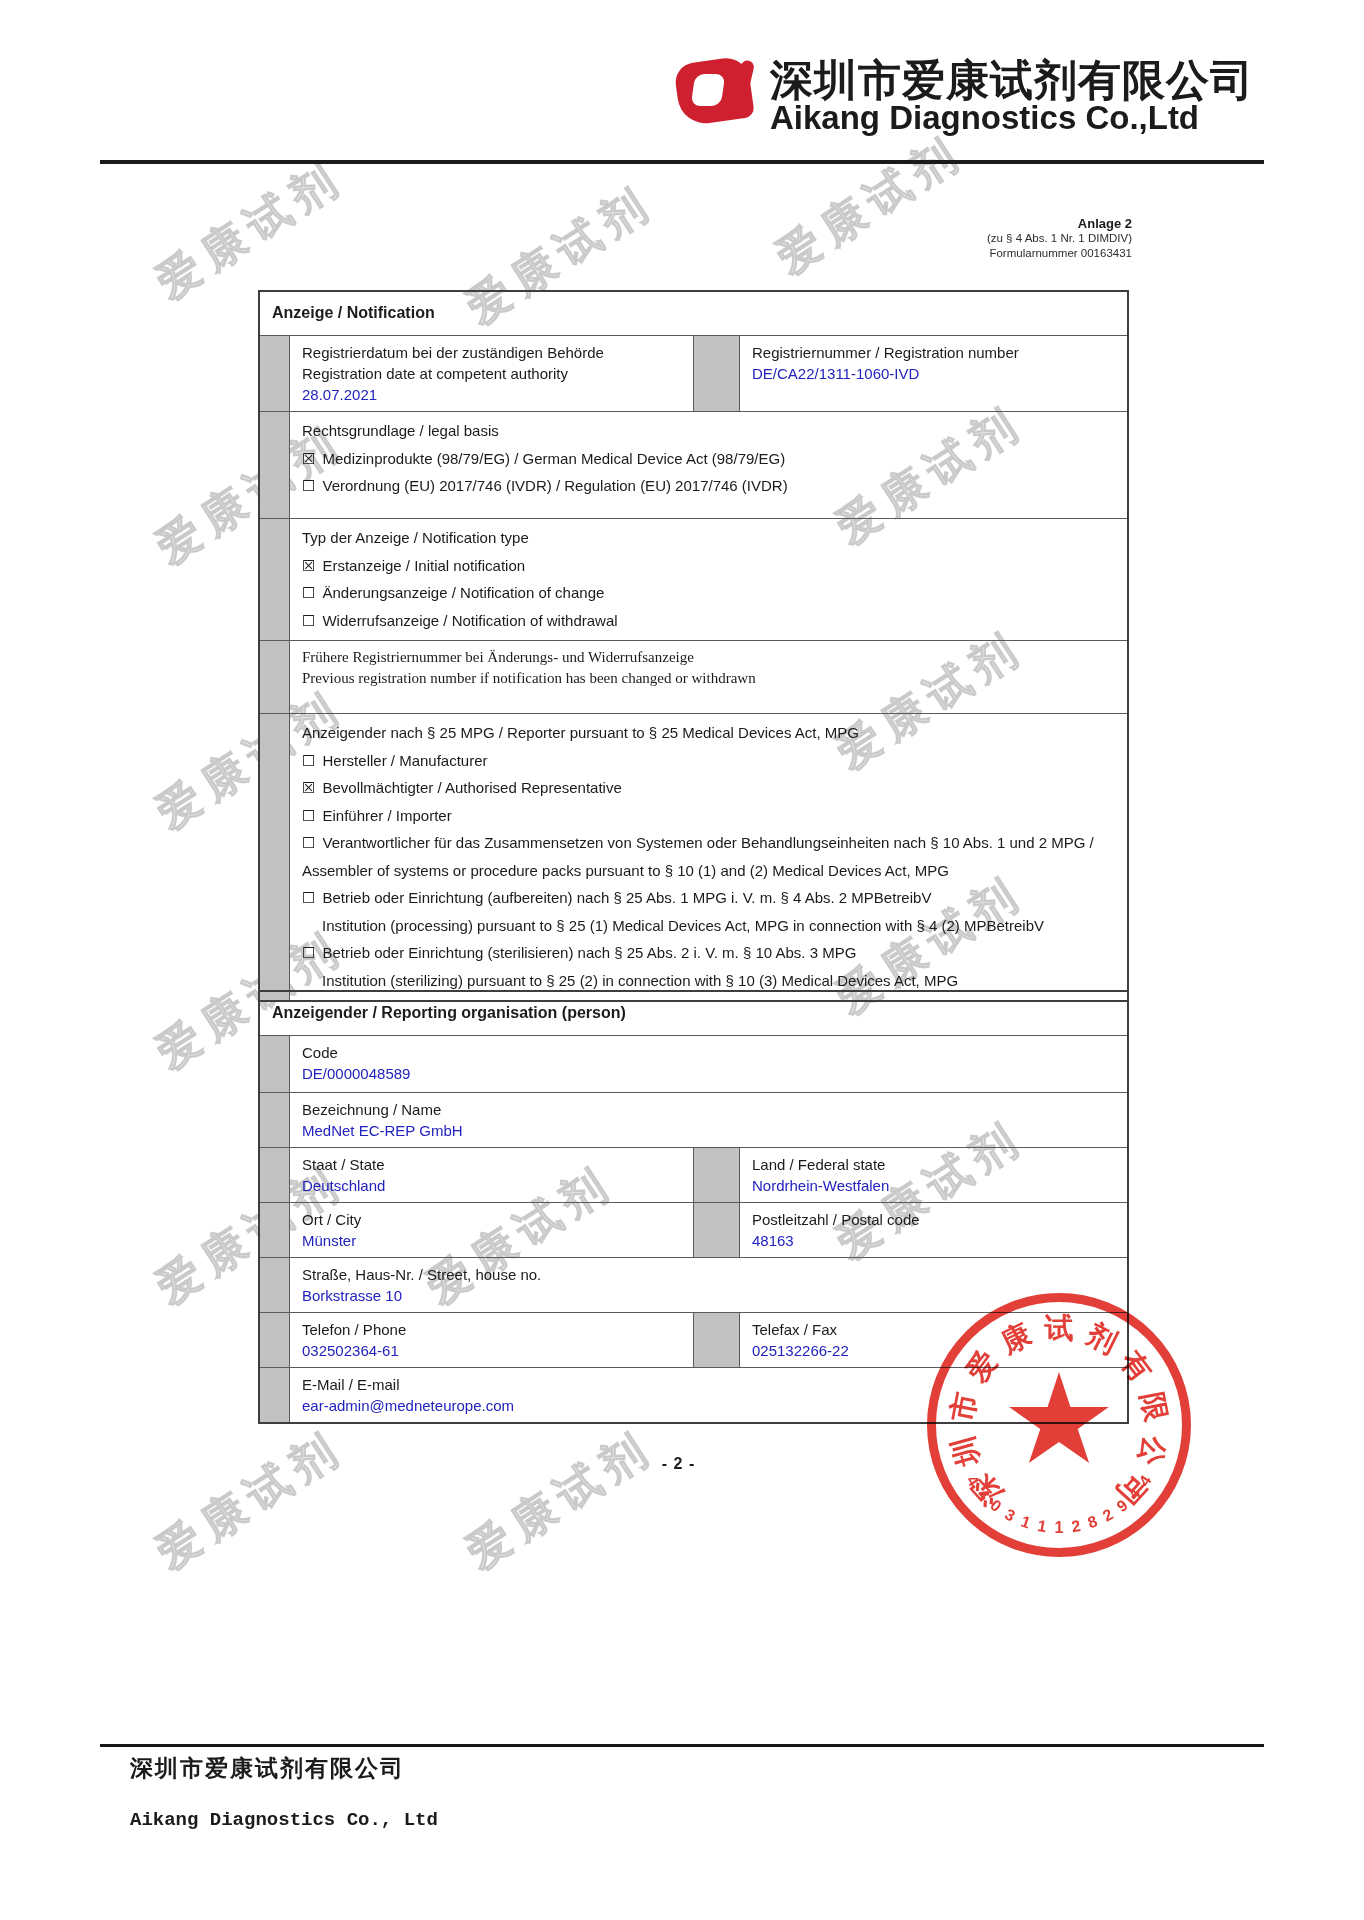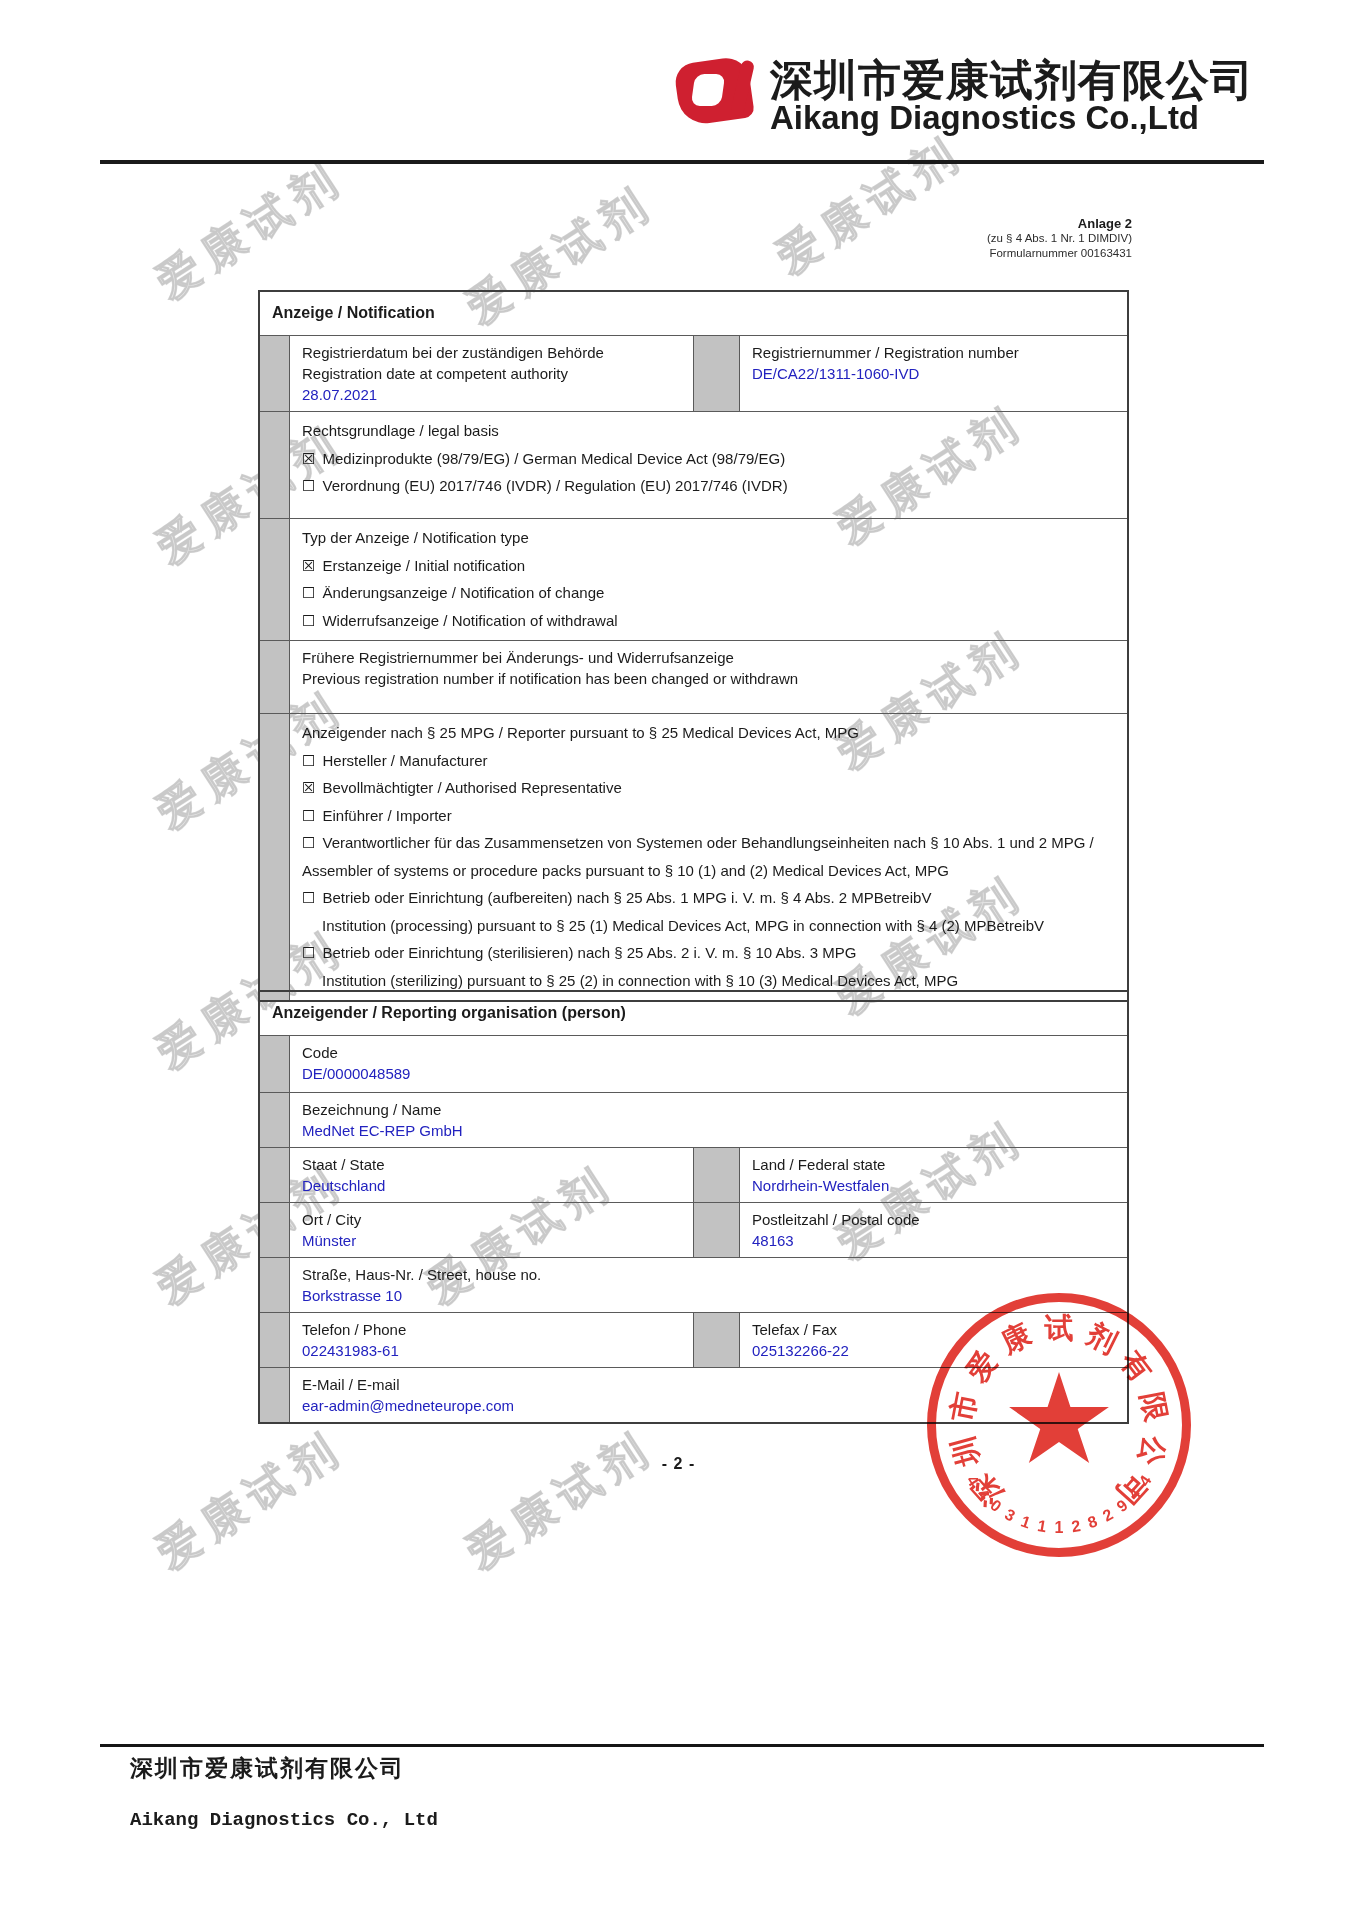--- a/index.html
+++ b/index.html
@@ -37,21 +37,21 @@
   .title-row{font-weight:bold;font-size:16px;padding:12px 12px 0 12px;min-height:43px;box-sizing:border-box;}
   .gcell{width:30px;flex:none;background:#c2c2c2;border-right:1.5px solid #5a5a5a;box-sizing:border-box;}
   .mcell{width:47px;flex:none;background:#c2c2c2;border-left:1.5px solid #5a5a5a;border-right:1.5px solid #5a5a5a;box-sizing:border-box;}
   .ccell{flex:1;padding:6px 12px;font-size:15px;line-height:21px;box-sizing:border-box;}
   .c1{flex:none;width:403px;}
   .val{color:#2222bf;font-weight:normal;}
   .cbx{line-height:27.5px;padding-top:5px;}
   .cb{display:inline-block;margin-right:7px;}
   .cont{padding-left:20px;}
   .h65{min-height:65px;} .h107{min-height:107px;} .h112{min-height:112px;}
-  .h73{min-height:73px;} .h270{min-height:270px;}
+  .h73{min-height:73px;font-family:Liberation Serif, serif;} .h270{min-height:270px;}
   .h57{min-height:57px;} .h52{min-height:52px;} .h54{min-height:54px;}
 
   
   .pagenum{position:absolute;left:243px;top:1455px;width:871px;text-align:center;
            font-size:16px;font-weight:bold;letter-spacing:1px;z-index:1;}
 
   
   .stamp{position:absolute;left:927px;top:1293px;width:264px;height:264px;z-index:3;
          opacity:0.93;mix-blend-mode:multiply;}
   .stamp-ring{position:absolute;left:0;top:0;right:0;bottom:0;border:9px solid #e03028;border-radius:50%;box-sizing:border-box;}
@@ -213,21 +213,21 @@
       <div class="ccell">
         <div>Straße, Haus-Nr. / Street, house no.</div>
         <div class="val">Borkstrasse 10</div>
       </div>
     </div>
 
     <div class="trow h52">
       <div class="gcell"></div>
       <div class="ccell c1">
         <div>Telefon / Phone</div>
-        <div class="val">022431983-61</div>
+        <div class="val">032502364-61</div>
       </div>
       <div class="mcell"></div>
       <div class="ccell">
         <div>Telefax / Fax</div>
         <div class="val">025132266-22</div>
       </div>
     </div>
 
     <div class="trow h54">
       <div class="gcell"></div>

